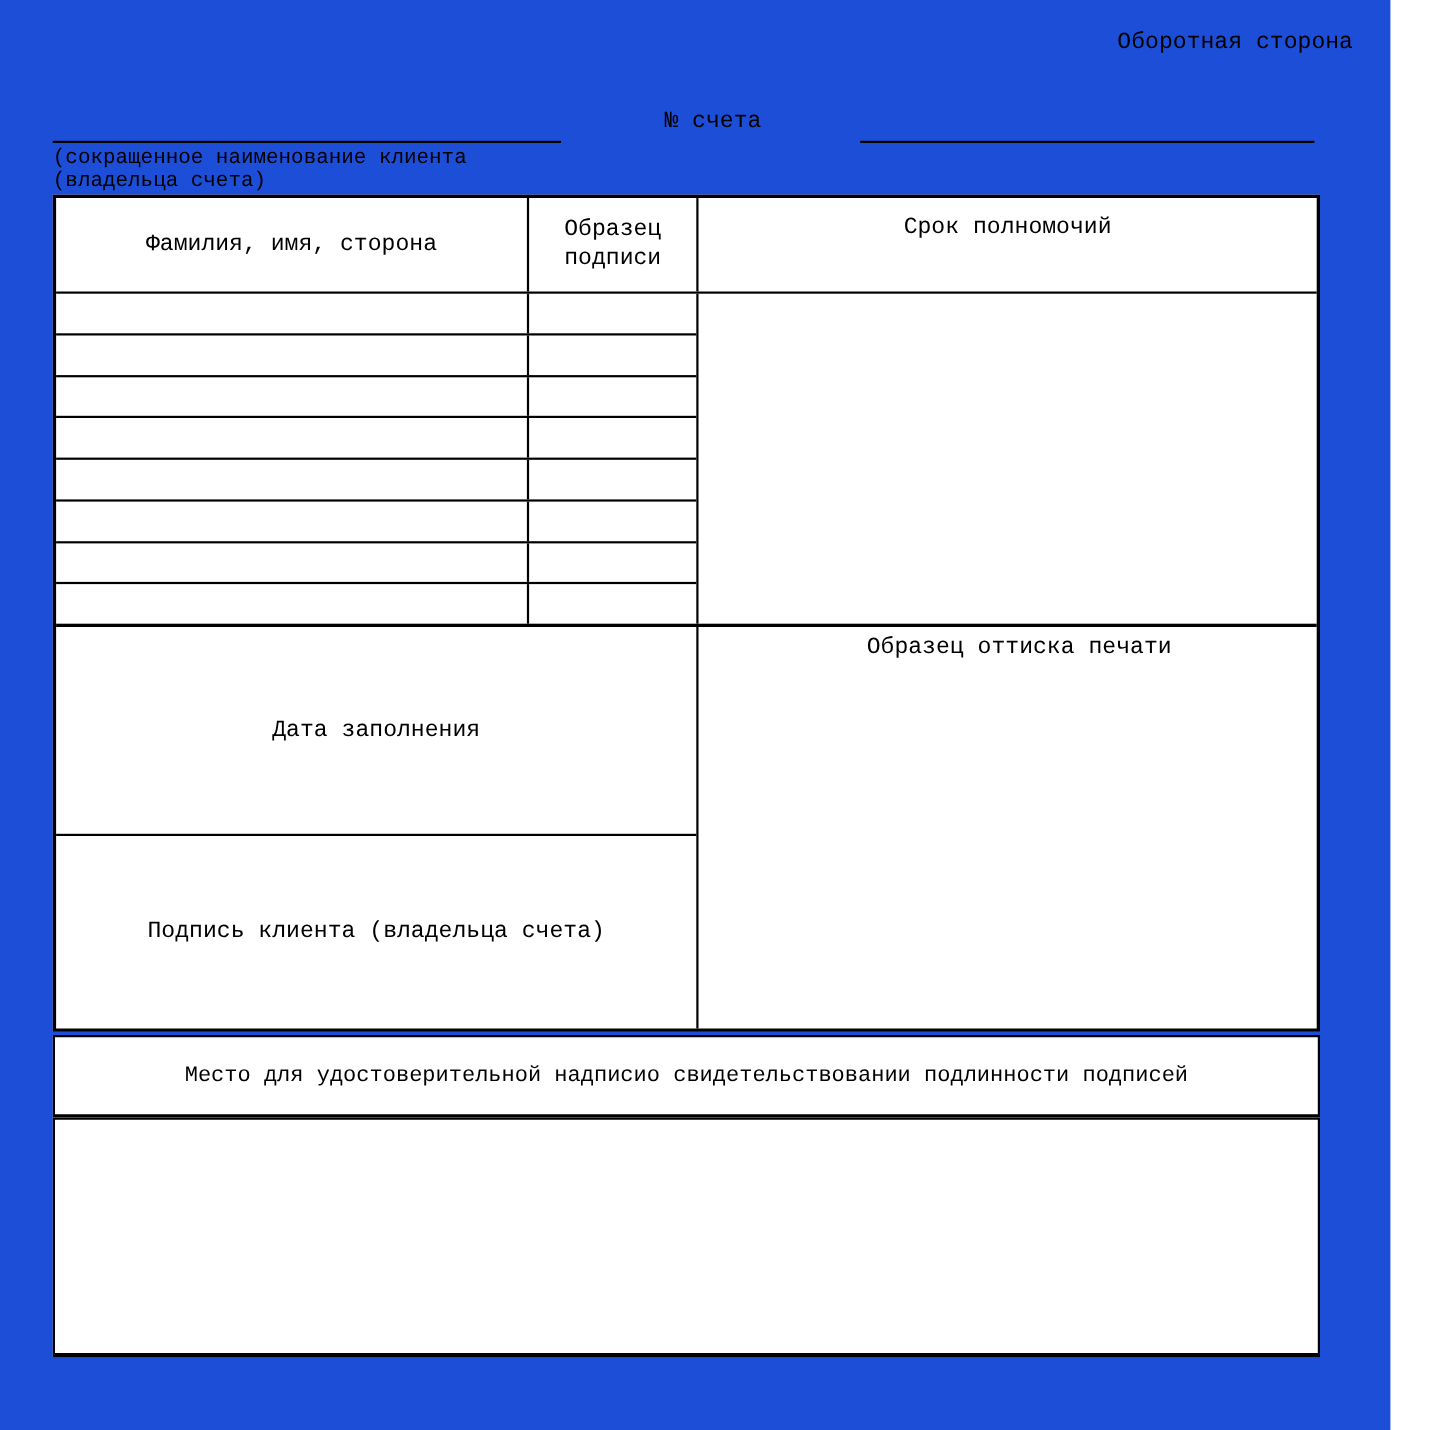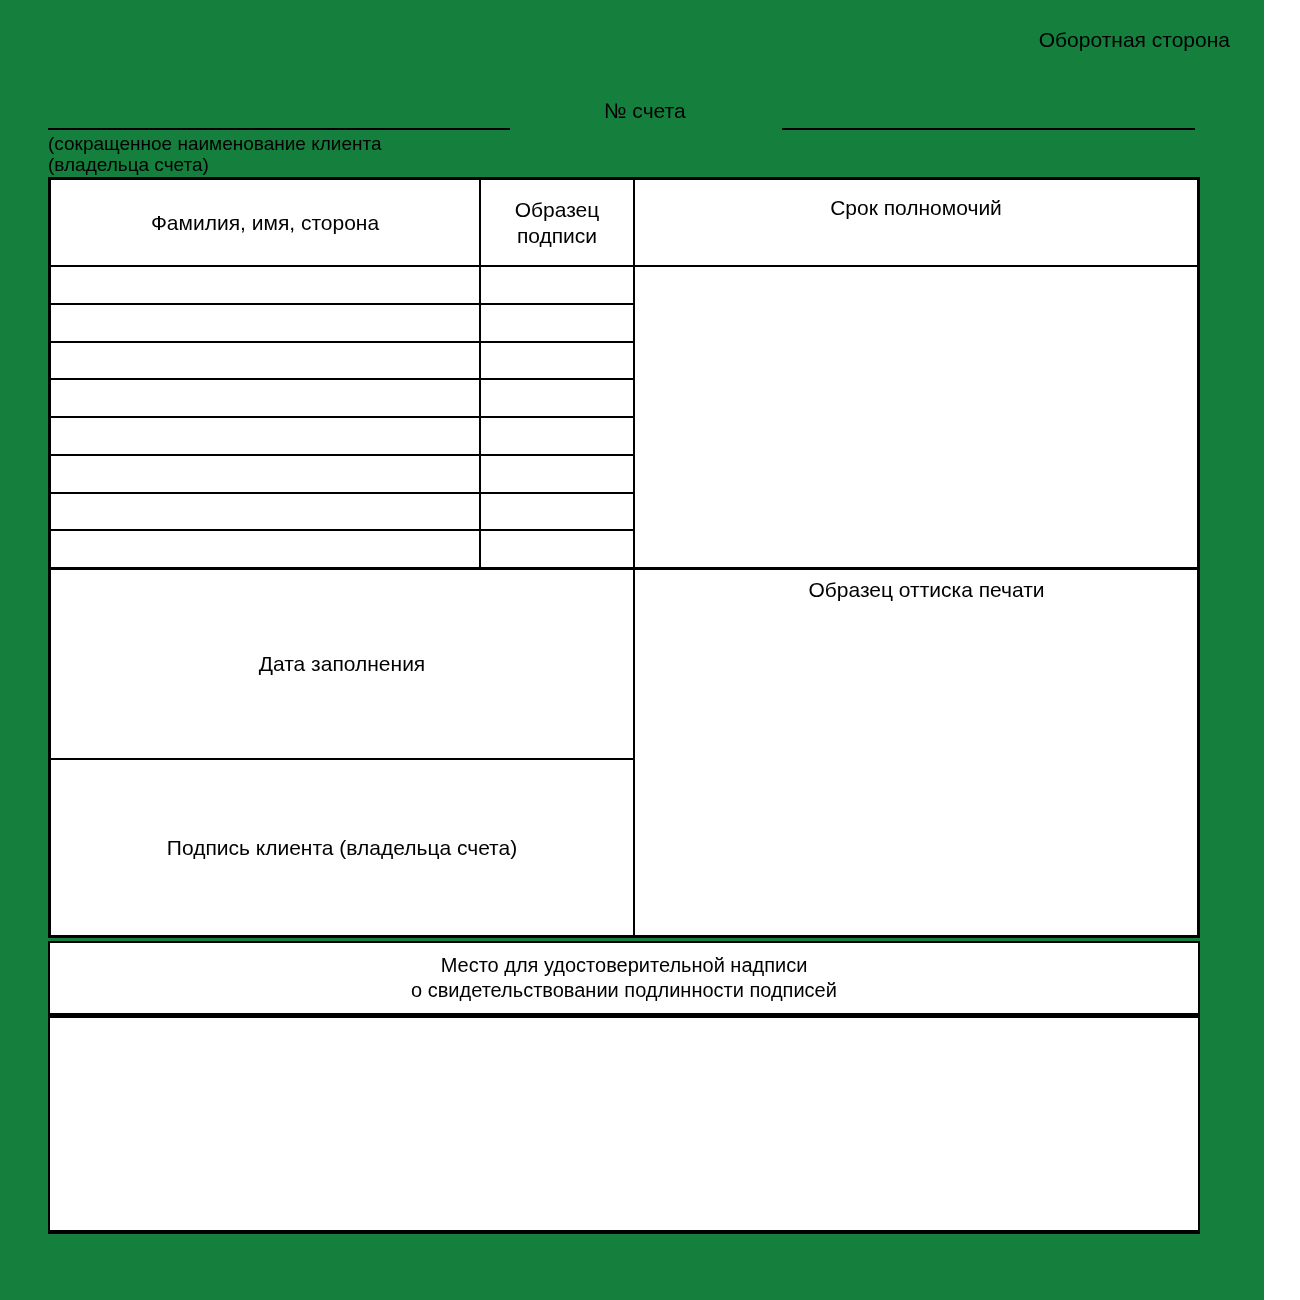--- a/index.html
+++ b/index.html
@@ -1,23 +1,23 @@
 <!DOCTYPE html>
 <html><head>
 <meta charset="utf-8">
 <style>
   * { box-sizing: border-box; margin: 0; padding: 0; }
   html, body { background: #ffffff; }
   .page {
     position: relative;
     width: 1264px;
     height: 1300px;
-    background: #15803d;
+    background: #1d4ed8;
     color: #000000;
-    font-family: Liberation Sans, sans-serif;
+    font-family: Liberation Mono, monospace;
     font-size: 21px;
     overflow: hidden;
   }
   .abs { position: absolute; }
 
   .side-label {
     top: 28px;
     right: 34px;
     font-size: 21px;
     white-space: nowrap;
@@ -95,21 +95,21 @@
   .seal-cell { flex: 1; text-align: center; padding-top: 8px; padding-left: 21px; }
 
   
   .cert-box {
     left: 48px;
     top: 941px;
     width: 1152px;
     height: 75px;
     border: 2px solid #000;
     border-bottom-width: 3px;
-    display: flex; flex-direction: column;
+    display: flex; flex-direction: row;
     align-items: center; justify-content: center;
     text-align: center;
     font-size: 20px;
     line-height: 25px;
     background: #fff;
   }
 
   
   .free-box {
     left: 48px;

